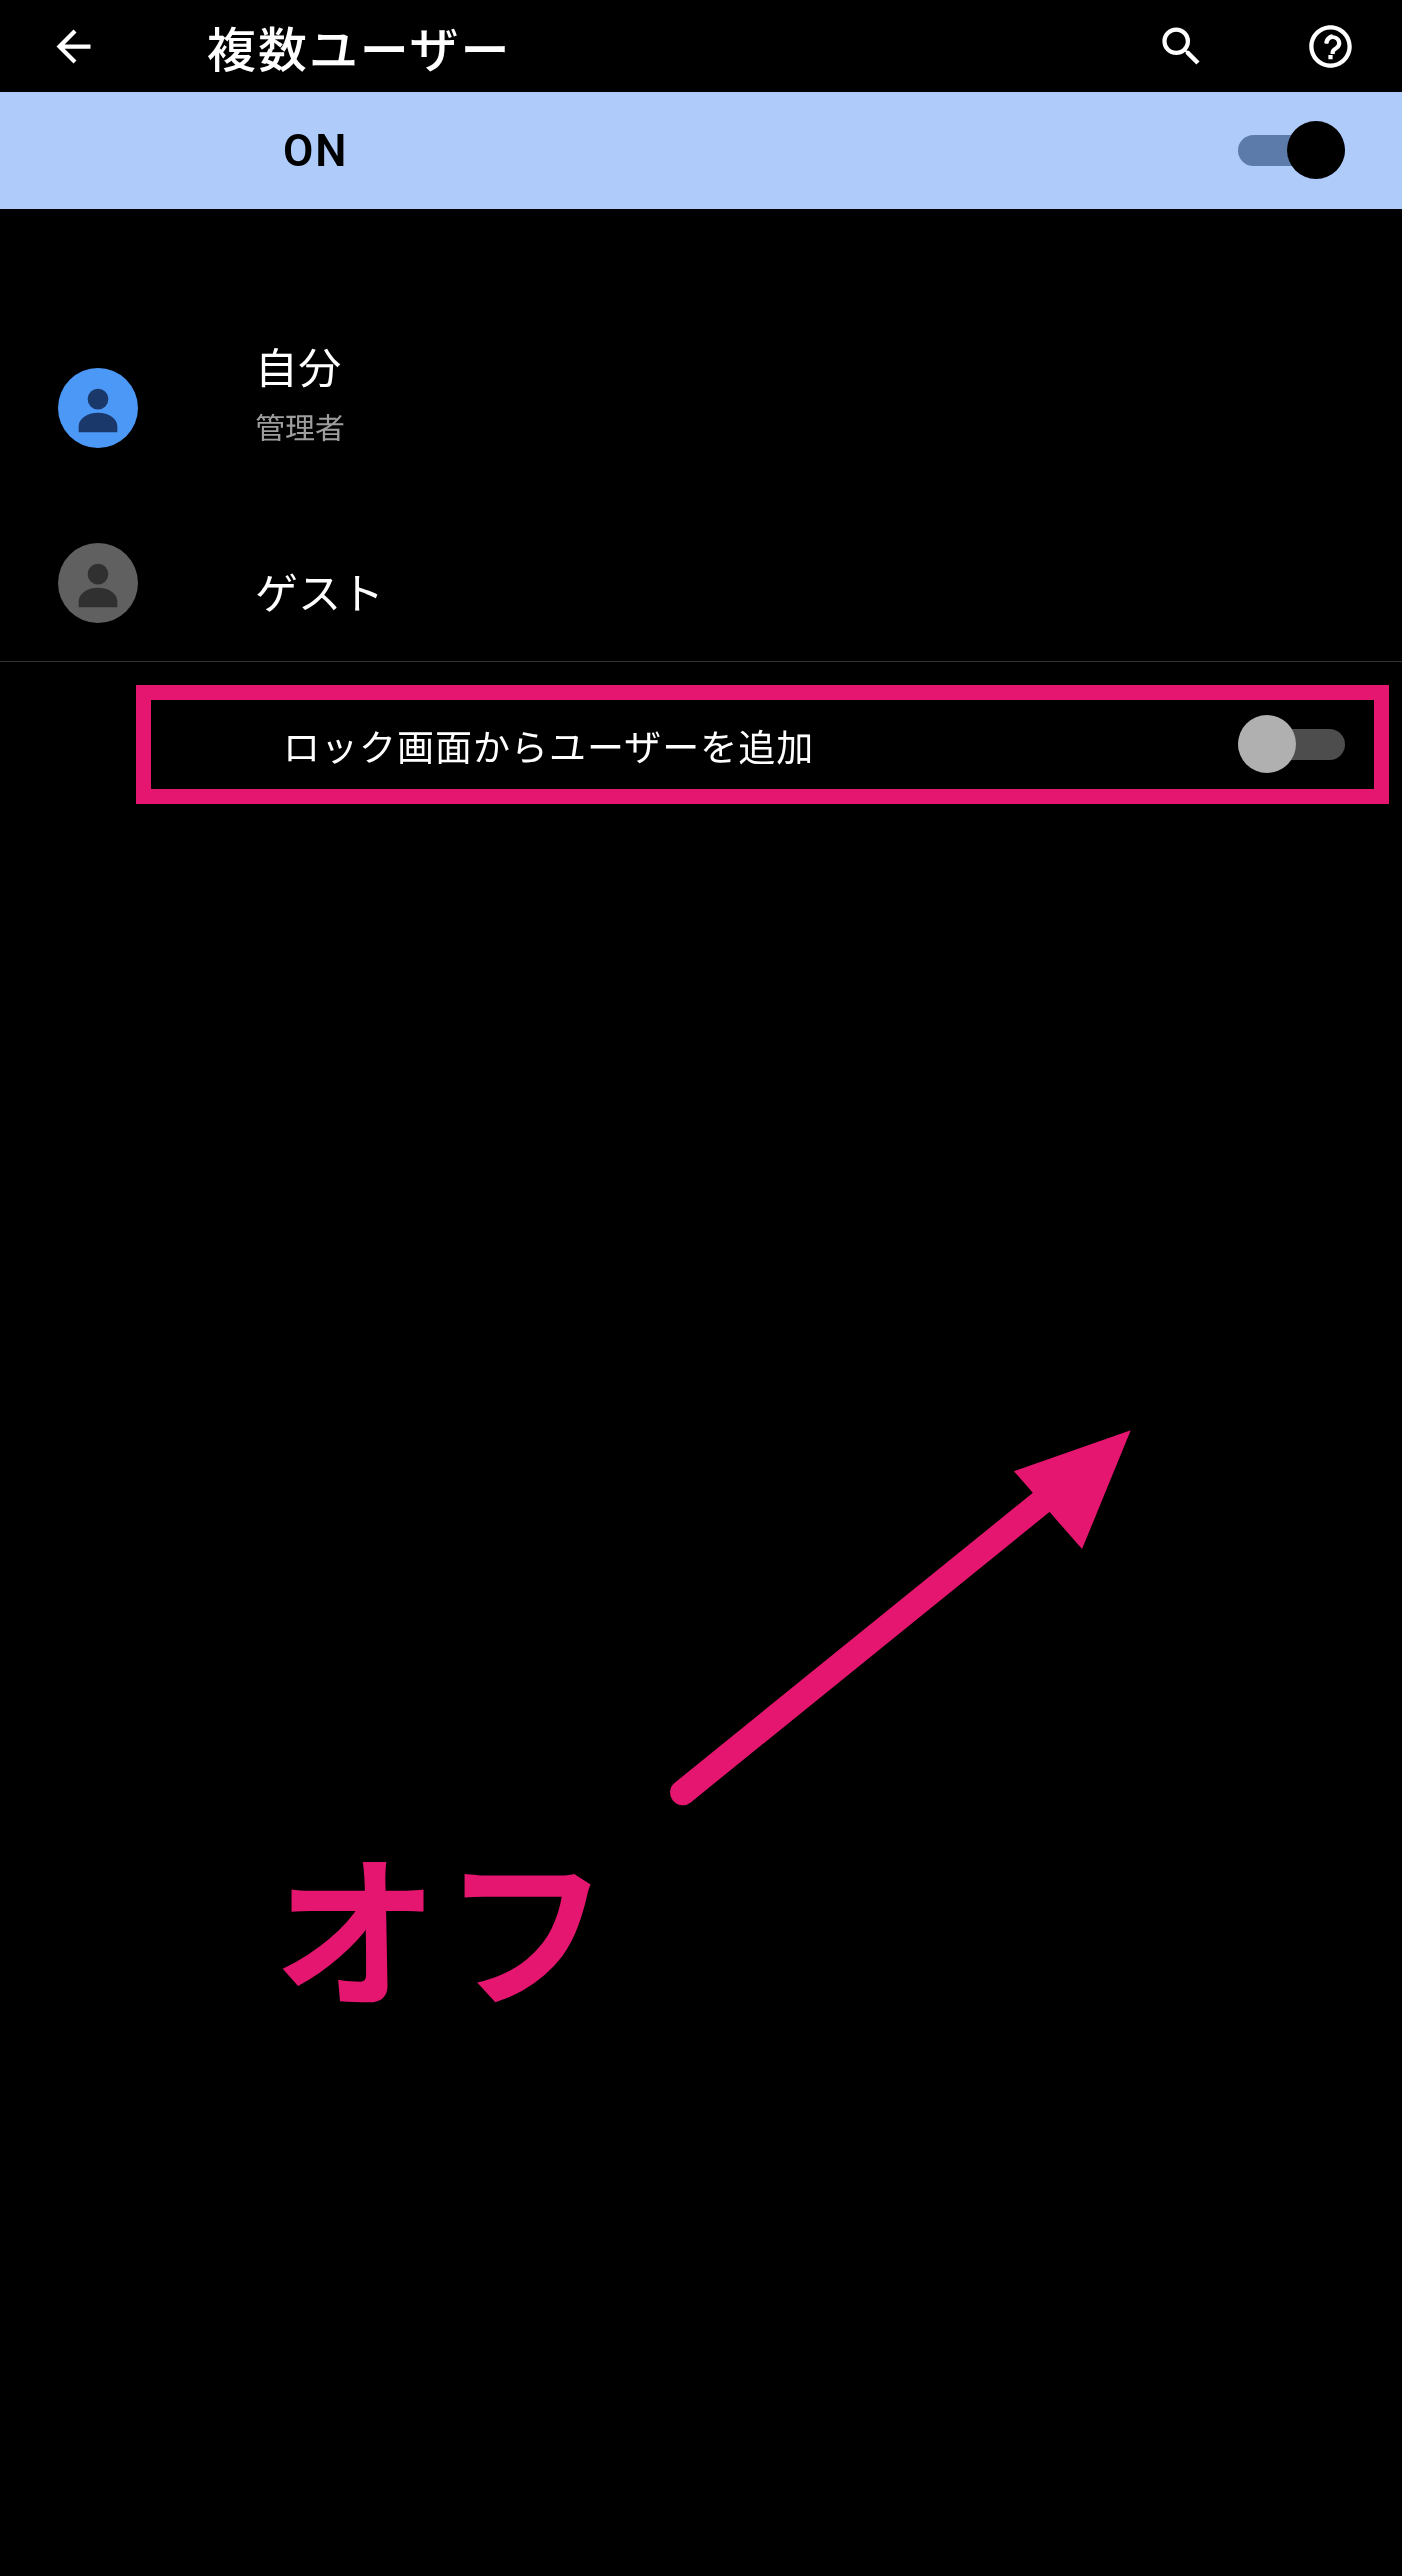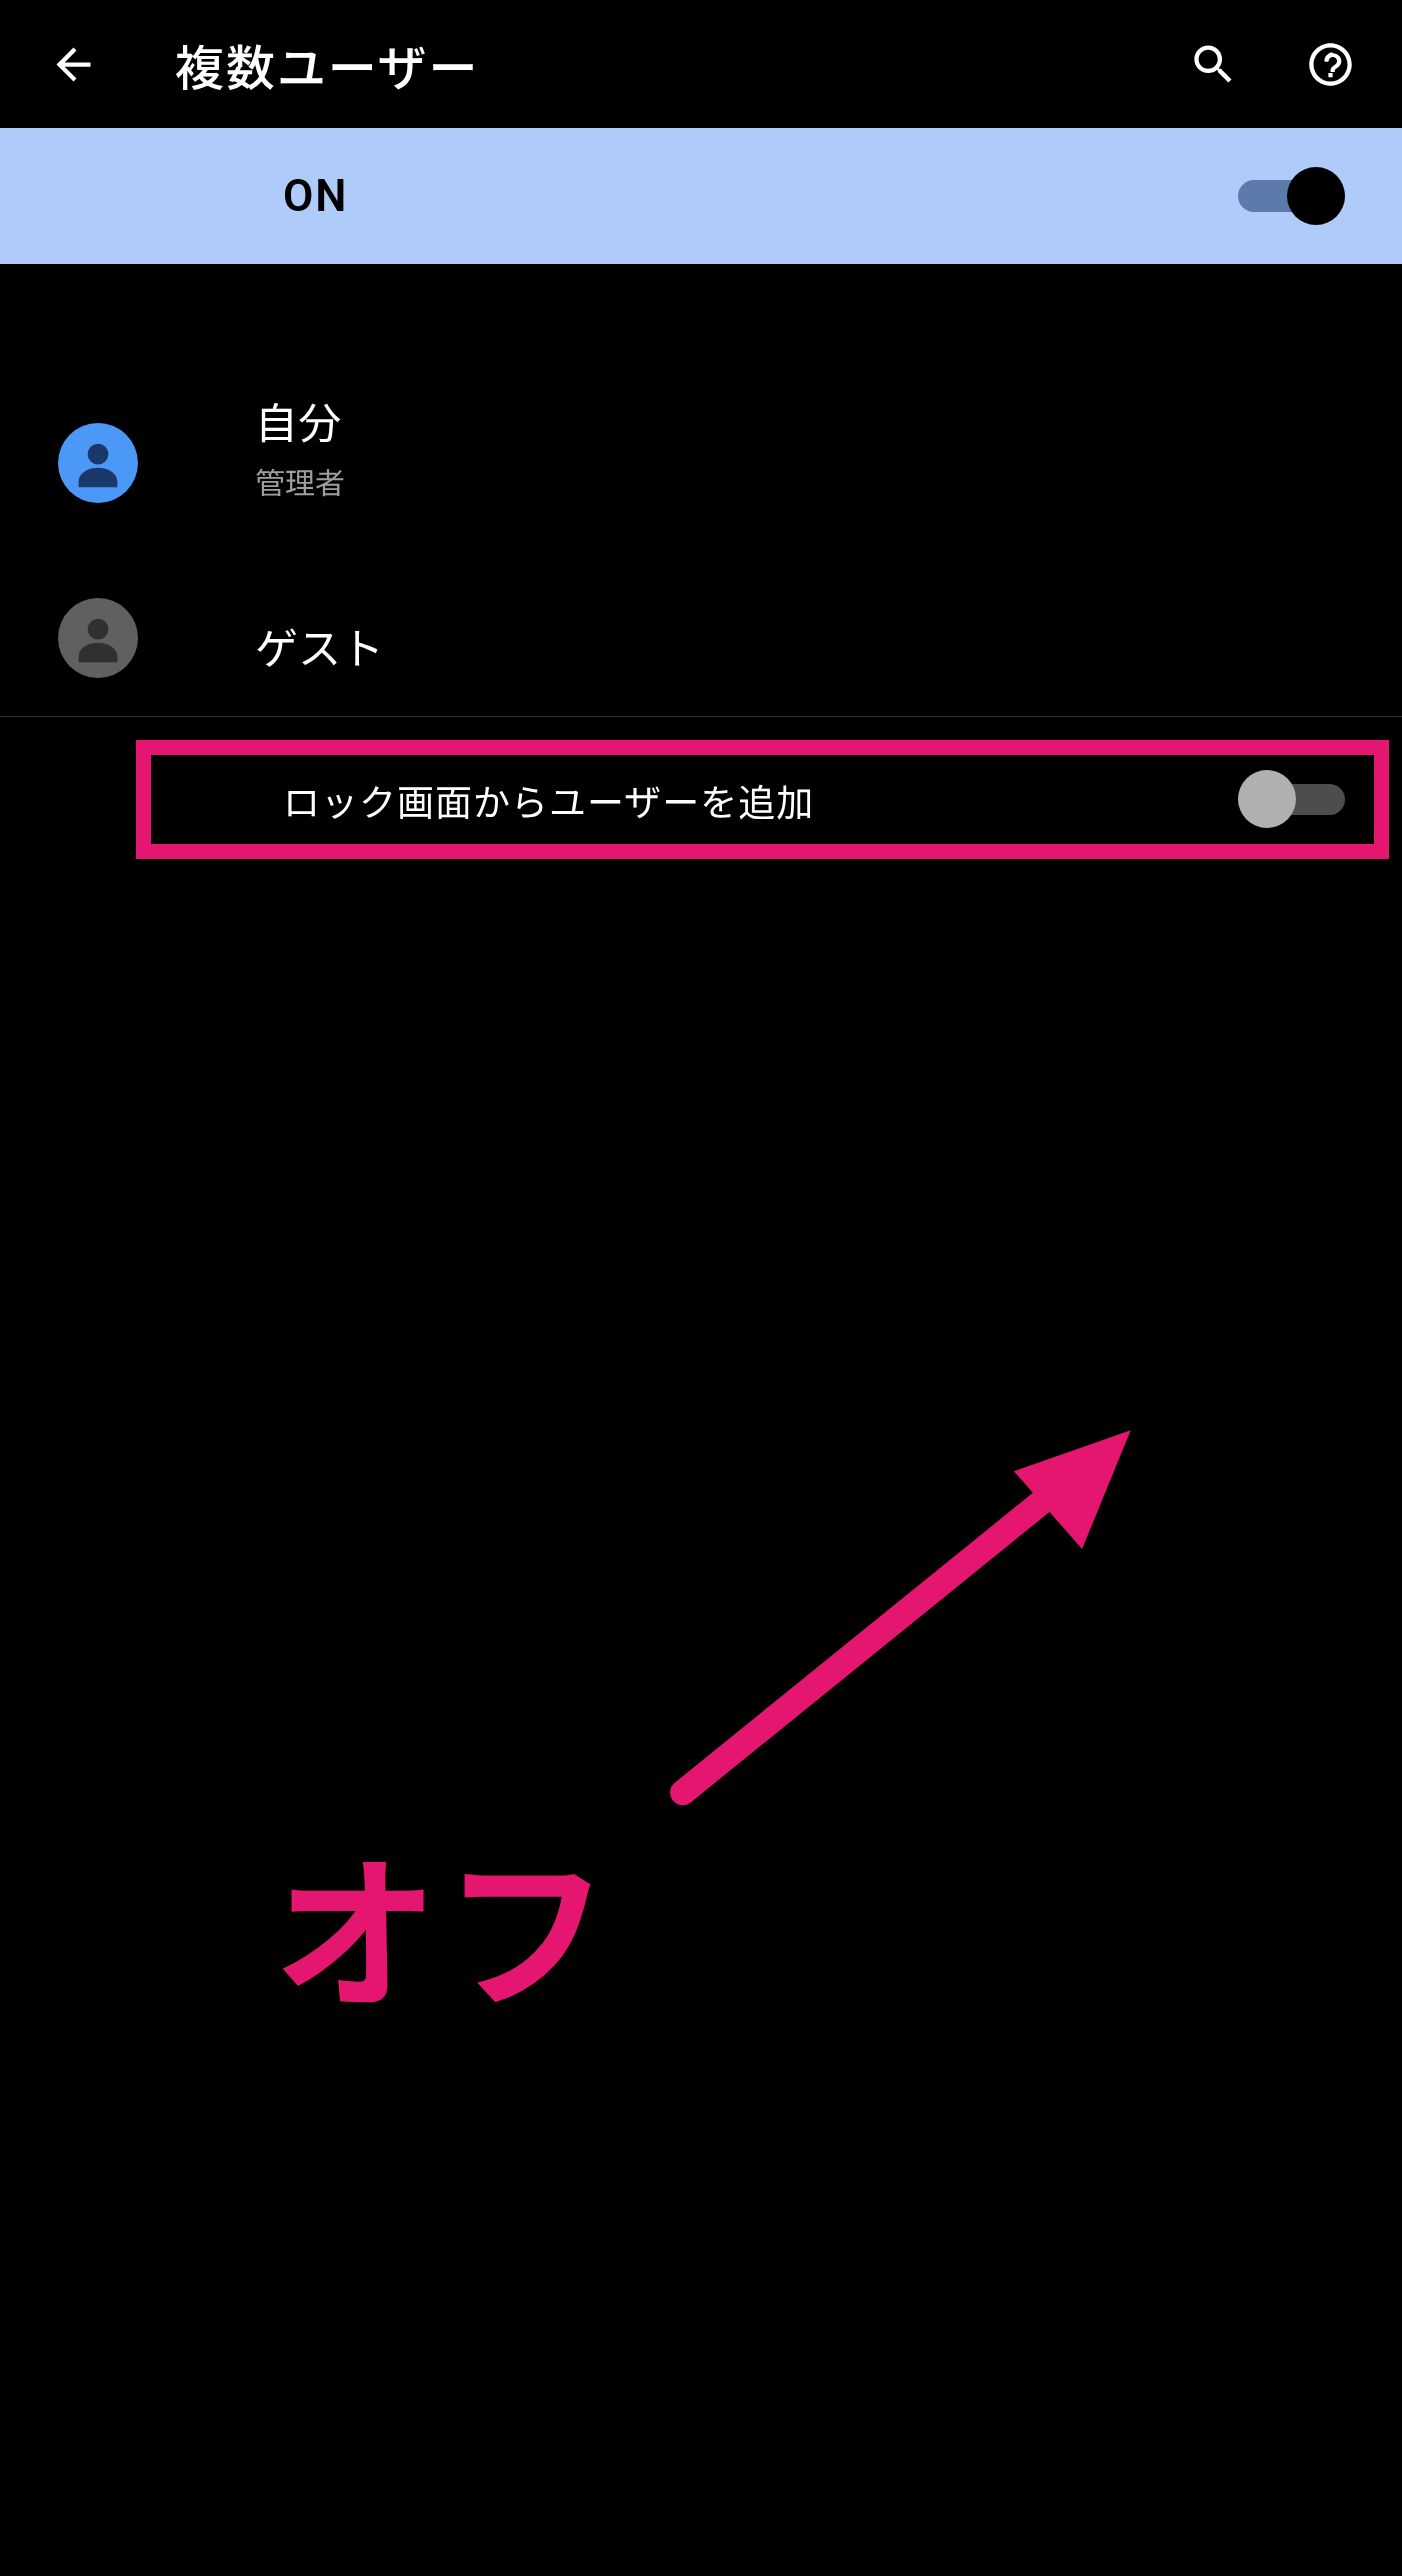--- a/index.html
+++ b/index.html
@@ -1,22 +1,22 @@
 <!DOCTYPE html>
 <html><head>
 <meta charset="utf-8">
 <style>
   html,body{margin:0;padding:0;background:#000;color:#fff;font-family:Roboto,"Noto Sans JP","Hiragino Kaku Gothic ProN",sans-serif;width:1403px;height:2576px;overflow:hidden;}
-  .app-bar{display:flex;align-items:center;height:128px;padding:0 29px;}
+  .app-bar{display:flex;align-items:center;height:92px;padding:0 29px;gap:32px;}
   .back-btn{width:88px;height:88px;display:flex;align-items:center;justify-content:center;border-radius:50%;cursor:pointer;}
   .back-btn svg{width:51px;height:51px;}
   .title{font-size:49px;font-weight:500;letter-spacing:1.9px;margin-left:58px;flex:1;}
   .action-btn{width:88px;height:88px;display:flex;align-items:center;justify-content:center;border-radius:50%;cursor:pointer;margin-left:29px;}
   .action-btn svg{width:51px;height:51px;}
-  .master-toggle{background:#aecbfa;height:136px;display:flex;align-items:center;padding:0 58px 0 283px;}
+  .master-toggle{background:#aecbfa;height:117px;display:flex;align-items:center;padding:0 58px 0 283px;}
   .master-toggle .label{color:#000;font-size:44px;font-weight:600;flex:1;letter-spacing:1.9px;}
   .switch-on{width:107px;height:47px;position:relative;}
   .switch-on .track{position:absolute;inset:7.8px 0;background:#5c7baa;border-radius:29px;}
   .switch-on .thumb{position:absolute;right:0;top:-5.8px;width:58px;height:58px;background:#000;border-radius:50%;}
   .content{padding-top:88px;}
   .user-row{display:flex;align-items:flex-end;padding:24px 29px 24px 58px;min-height:127px;cursor:pointer;}
   .avatar{width:80px;height:80px;border-radius:50%;display:flex;align-items:center;justify-content:center;flex-shrink:0;}
   .avatar.self{background:#4b98f7;}
   .avatar.self svg{width:58px;height:58px;}
   .avatar.guest{background:#606060;}

